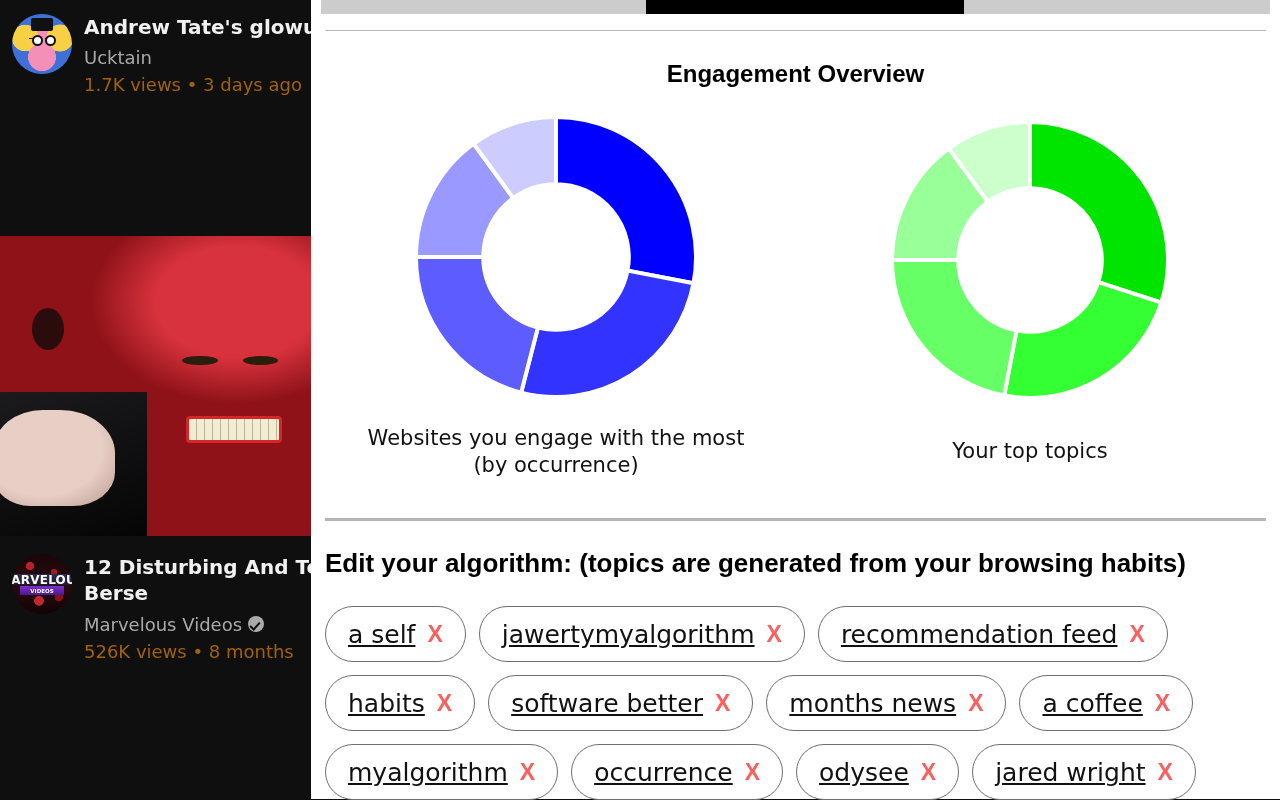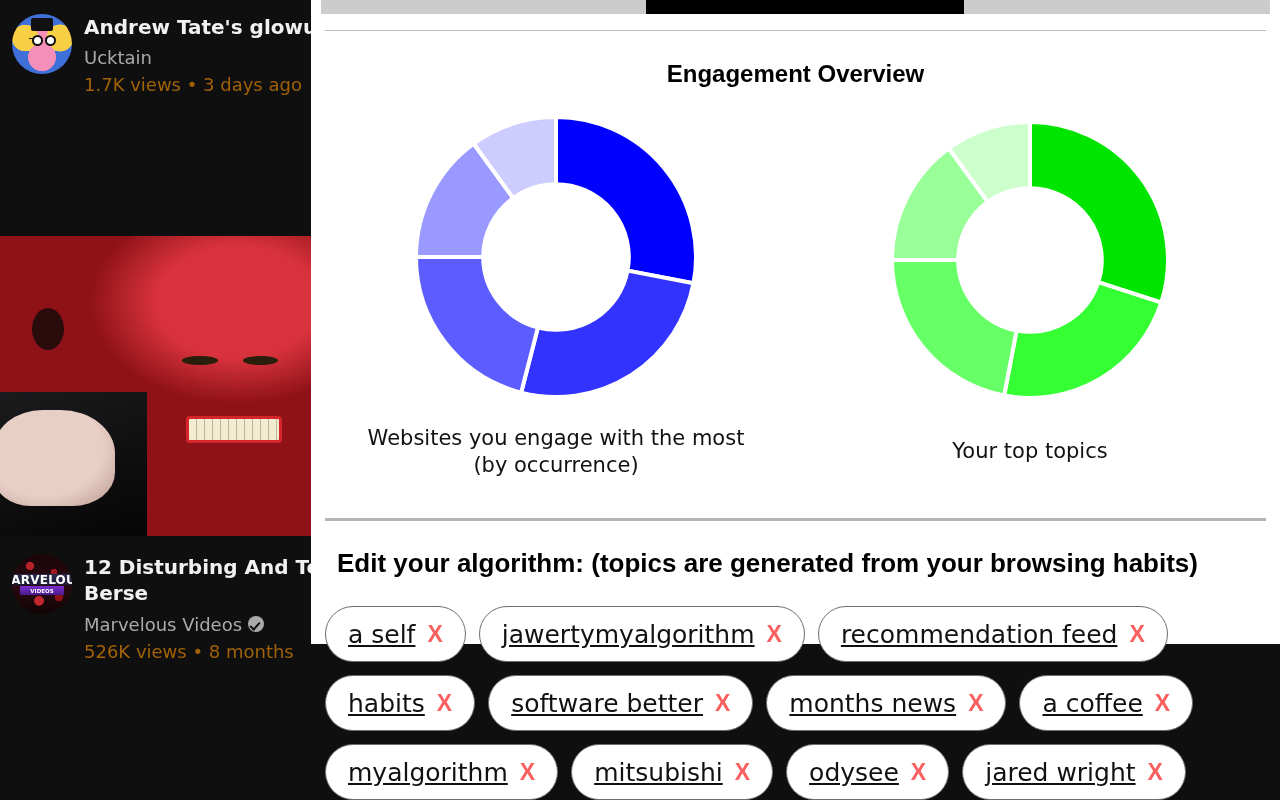--- a/index.html
+++ b/index.html
@@ -115,21 +115,21 @@
     background:#2a0c0c; border-radius:50%;
   }
   .yt-thumb .suit {
     position:absolute; left:0; top:52%; width:46%; height:48%;
     background: linear-gradient(160deg,#1b1b1d,#050506);
   }
 
   
   .panel {
     position: absolute; left: 311px; top: 0;
-    width: 969px; height: 644px;
+    width: 969px; height: 799px;
     background: #ffffff;
   }
 
   
   .topbar {
     position: absolute; left: 10px; top: 0; width: 949px; height: 14px;
     background: #cccccc;
   }
   .topbar-fill {
     position: absolute; left: 325px; top: 0; width: 318px; height: 14px;
@@ -161,21 +161,21 @@
   .donut { display: block; margin: 0 auto; }
   .chart-caption {
     text-align: center; font-size: 21px; color: #111; line-height: 1.28;
     font-family: "DejaVu Sans", sans-serif;
     padding: 0 30px;
   }
   .chart-block.right .chart-caption { padding-top: 13px; }
 
   
   .edit-title {
-    position: absolute; left: 26px; top: 548px;
+    position: absolute; left: 14px; top: 548px;
     font-size: 26px; font-weight: 700; color: #000;
     font-family: "Liberation Sans", sans-serif;
     white-space: nowrap;
   }
   .chips {
     position: absolute; left: 14px; top: 606px; width: 950px;
     display: flex; flex-wrap: wrap; gap: 13px 13px;
     align-content: flex-start;
   }
   .chip {
@@ -308,21 +308,21 @@
         </div>
         <div class="chip">
           <span class="chip-label">a coffee</span>
           <span class="chip-x">X</span>
         </div>
         <div class="chip">
           <span class="chip-label">myalgorithm</span>
           <span class="chip-x">X</span>
         </div>
         <div class="chip">
-          <span class="chip-label">mitsubishi</span>
+          <span class="chip-label">occurrence</span>
           <span class="chip-x">X</span>
         </div>
         <div class="chip">
           <span class="chip-label">odysee</span>
           <span class="chip-x">X</span>
         </div>
         <div class="chip">
           <span class="chip-label">jared wright</span>
           <span class="chip-x">X</span>
         </div>

